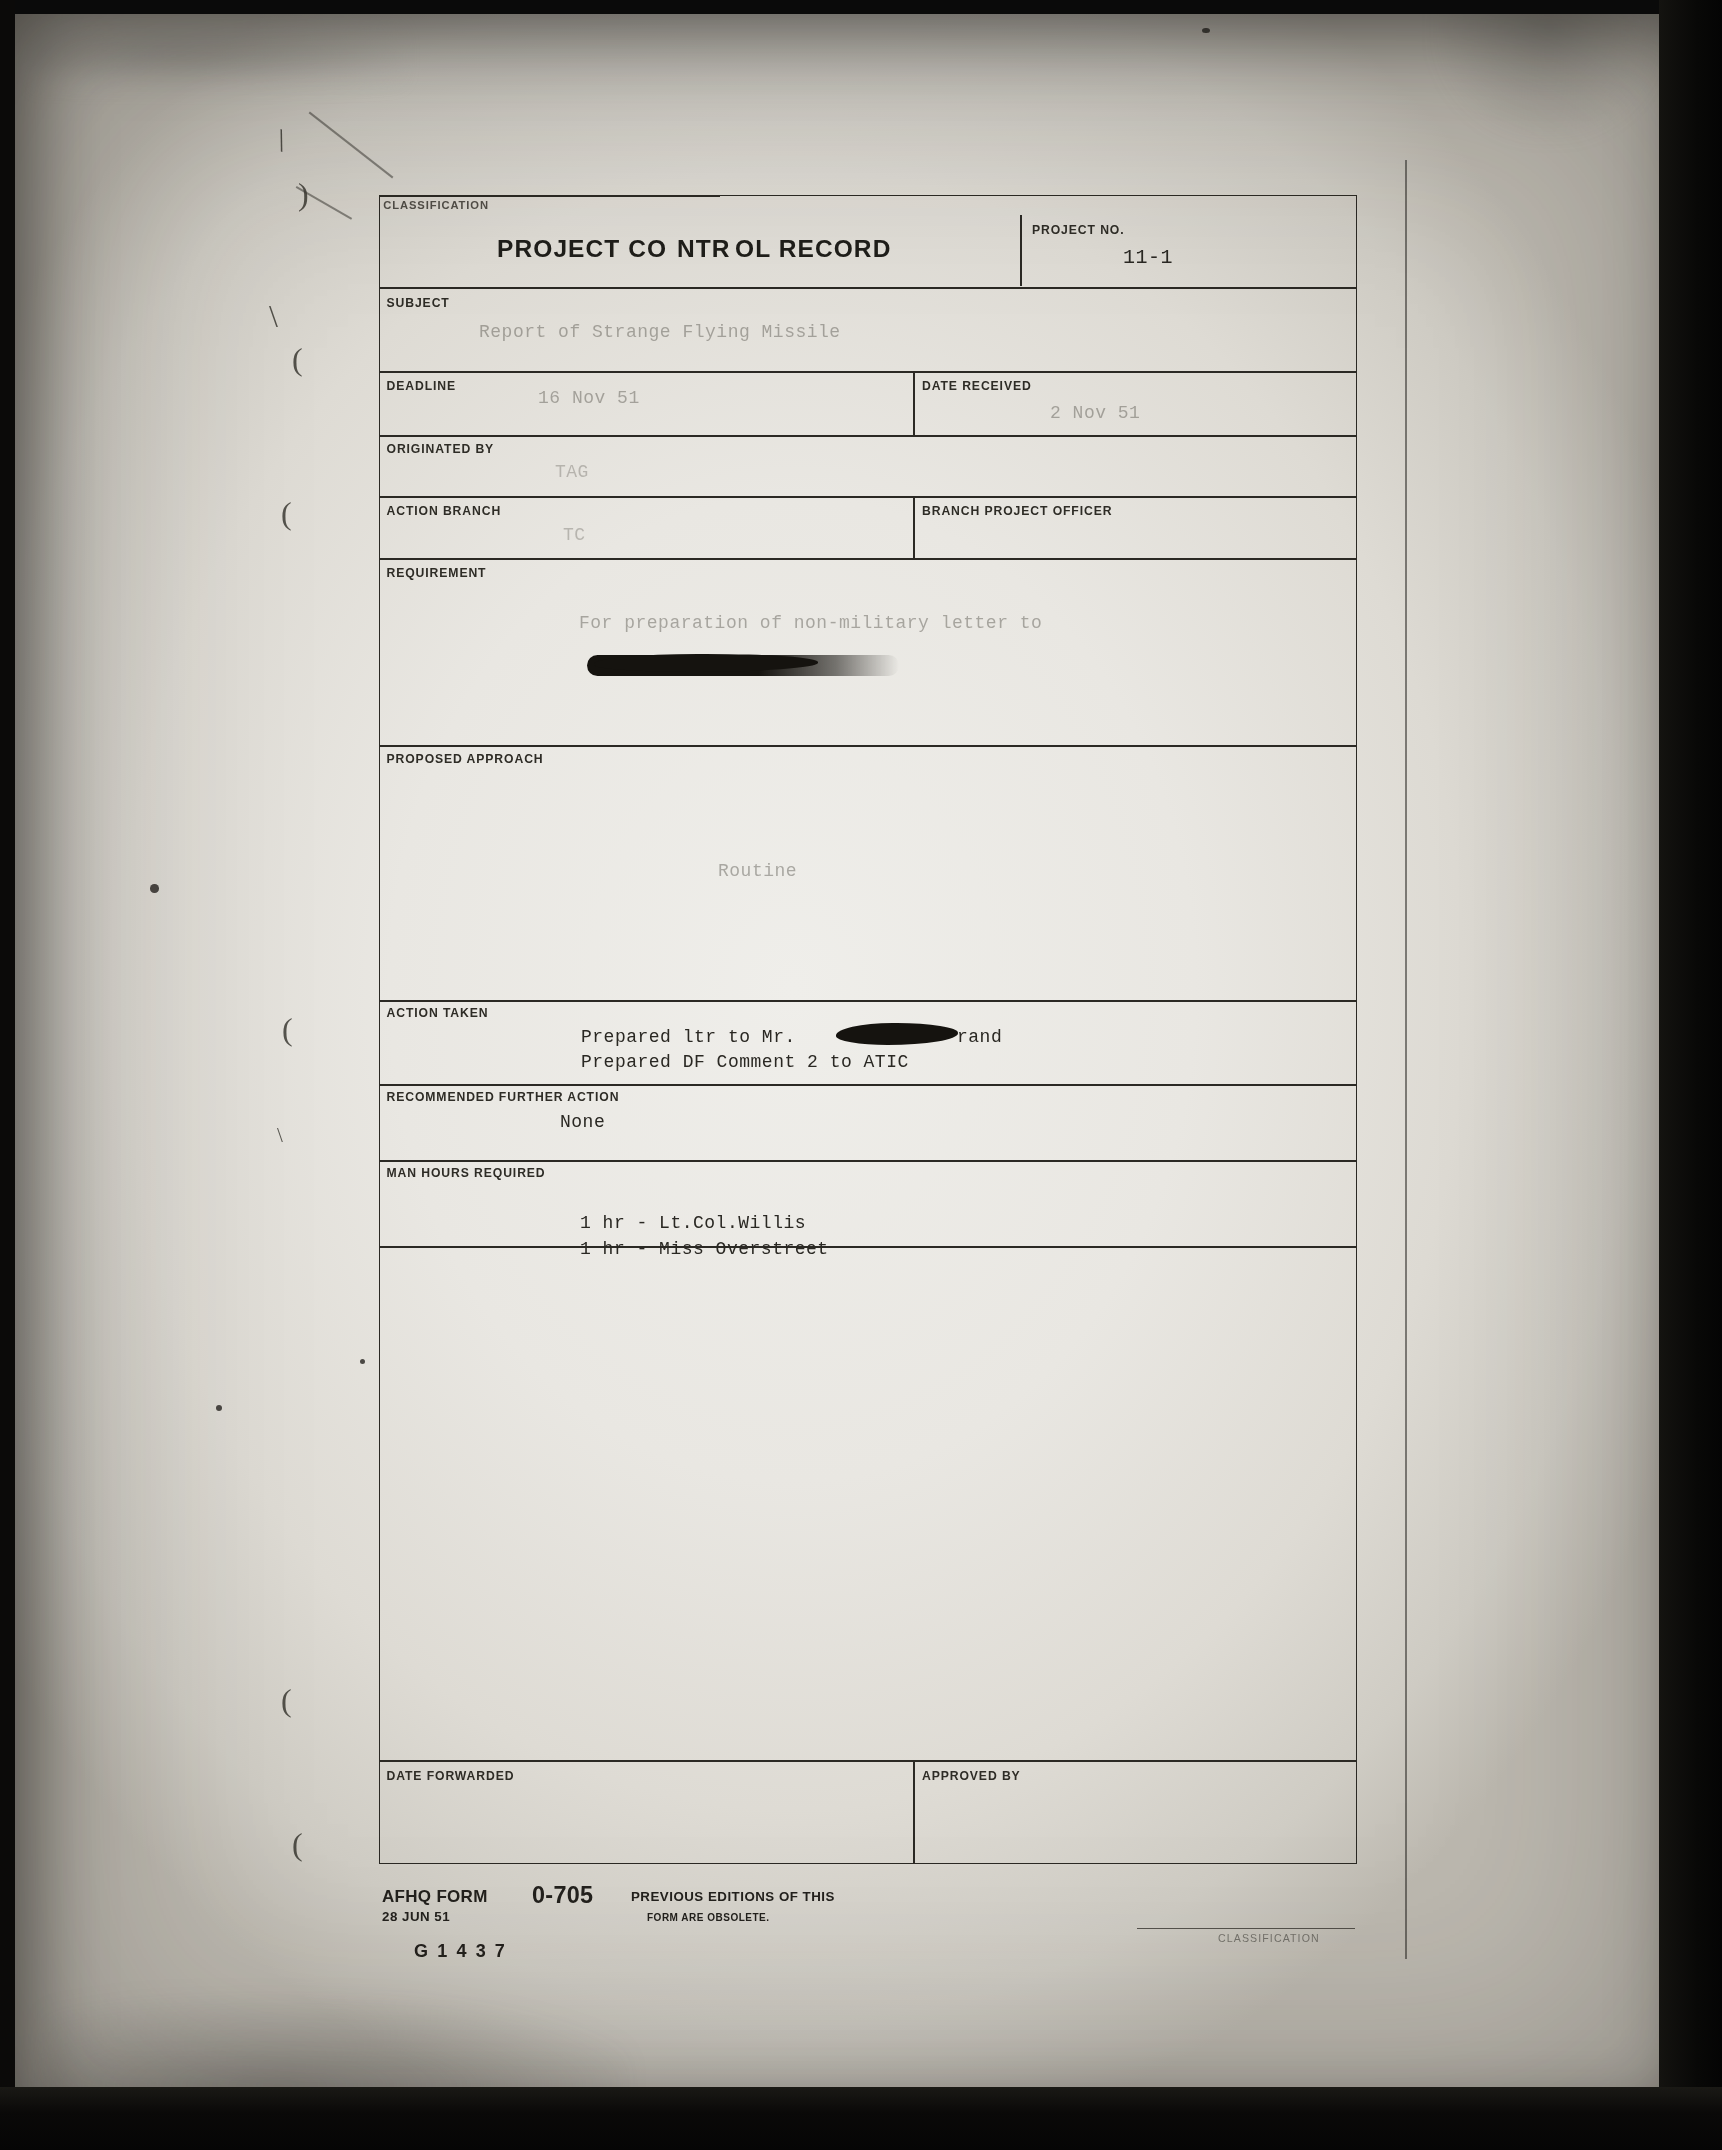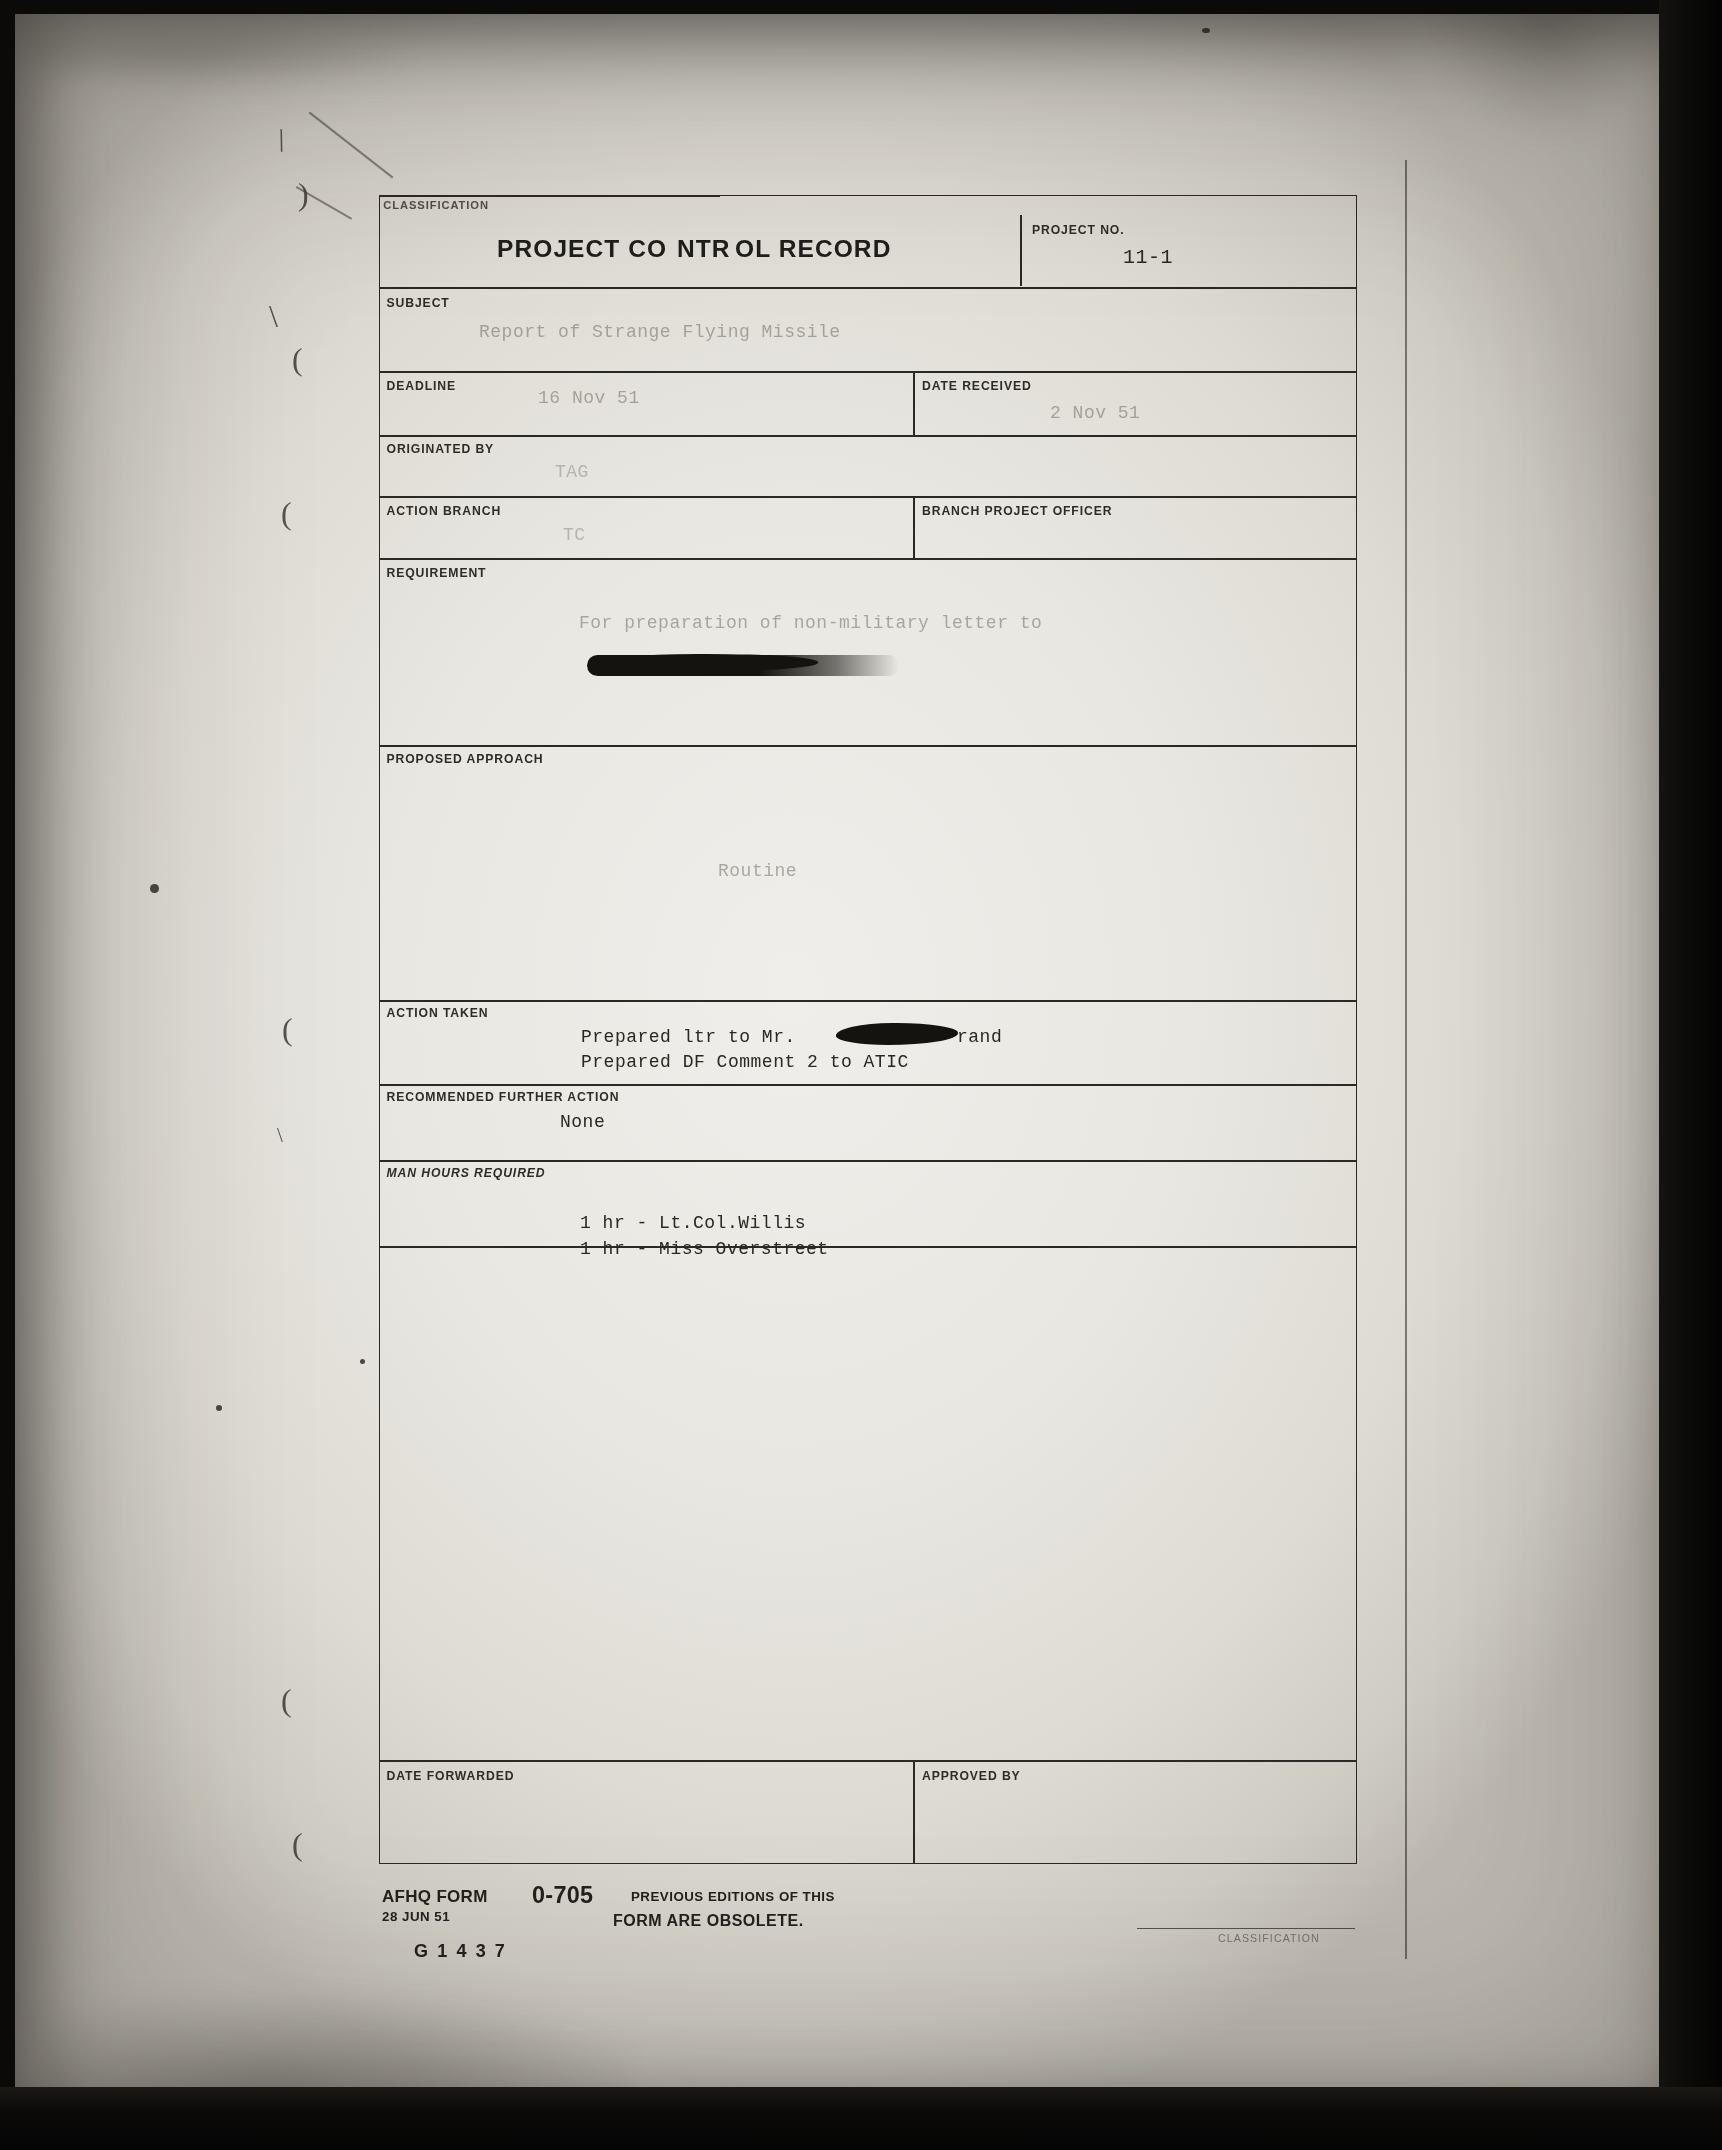--- a/index.html
+++ b/index.html
@@ -267,36 +267,36 @@
     <div class="tw" style="left:202px; top:832px;">Prepared ltr to Mr.</div>
     <div class="redaction" style="left:457px; top:828px; width:122px; height:22.4px;"></div>
     <div class="tw" style="left:578px; top:832px;">rand</div>
     <div class="tw" style="left:202px; top:857px;">Prepared DF Comment 2 to ATIC</div>
 
     <div class="row-line" style="top:965px;"></div>
     <div class="lbl" style="left:7.5px; top:895px;">RECOMMENDED FURTHER ACTION</div>
     <div class="tw" style="left:181px; top:917px;">None</div>
 
     <div class="row-line" style="top:1051px;"></div>
-    <div class="lbl" style="left:7.5px; top:971px;font-style:italic;">MAN HOURS REQUIRED</div>
+    <div class="lbl" style="left:7.5px; top:971px;">MAN HOURS REQUIRED</div>
     <div class="tw" style="left:201px; top:1018px;">1 hr - Lt.Col.Willis</div>
     <div class="tw" style="left:201px; top:1044px;">1 hr - Miss Overstreet</div>
 
     <div class="row-line" style="top:1565px;"></div>
     <div class="col-line" style="left:534px; top:1565px; height:104px;"></div>
     <div class="lbl" style="left:7.5px; top:1574px;">DATE FORWARDED</div>
     <div class="lbl" style="left:543px; top:1574px;">APPROVED BY</div>
   </div>
 
   <div class="footer-text" style="left:382px; top:1887px; font-size:17px; letter-spacing:0.3px;">AFHQ FORM</div>
   <div class="footer-text" style="left:532px; top:1882px; font-size:23.4px; letter-spacing:0.3px;">0-705</div>
   <div class="footer-text" style="left:382px; top:1909px; font-size:13.3px; letter-spacing:0.5px;">28 JUN 51</div>
 
   <div class="footer-text" style="left:631px; top:1889px; font-size:13.3px; letter-spacing:0.5px;">PREVIOUS EDITIONS OF THIS</div>
-  <div class="footer-text" style="left:613px; top:1912px; font-size:16px; letter-spacing:0.5px;">FORM ARE OBSOLETE.</div>
+  <div class="footer-text" style="left:647px; top:1912px; font-size:10px; letter-spacing:0.5px;">FORM ARE OBSOLETE.</div>
 
   <div class="footer-text" style="left:414px; top:1941px; font-size:18px; letter-spacing:2.1px;">G  1 4 3 7</div>
 
   <div class="footer-rule" style="left:1137px; top:1928px; width:218px;"></div>
   <div class="classif-bottom" style="left:1218px; top:1932px;">CLASSIFICATION</div>
 
   <div class="frame-dark-edge"></div>
   <div class="border-top"></div>
   <div class="border-left"></div>
   <div class="border-right"></div>

